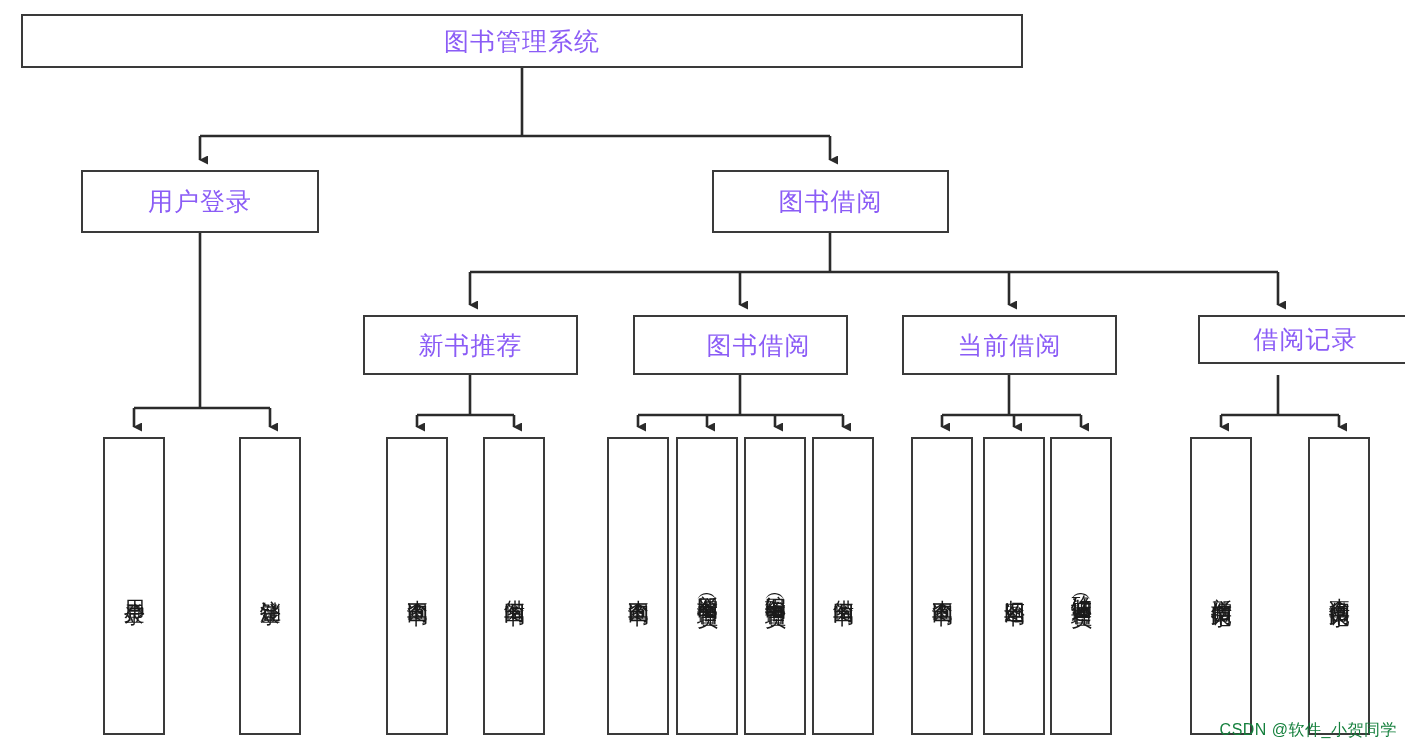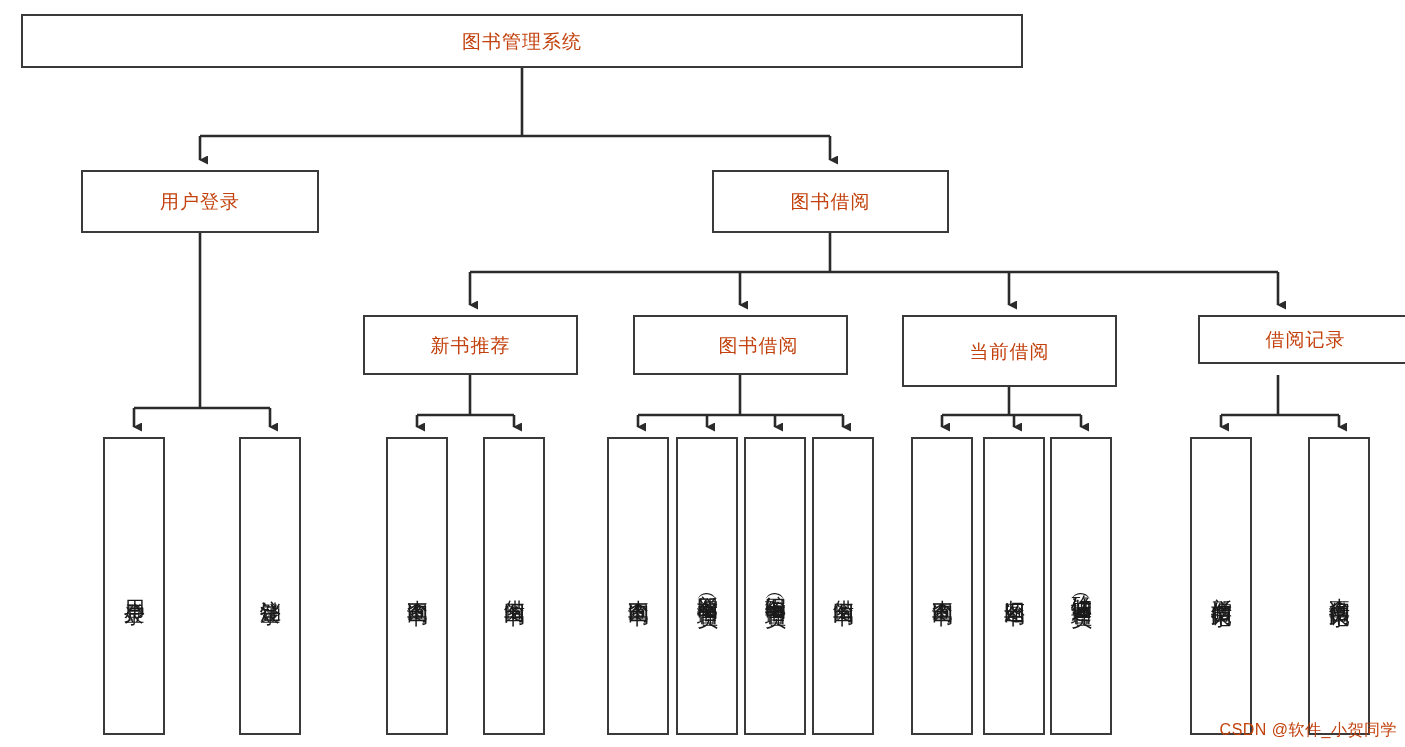--- a/index.html
+++ b/index.html
@@ -32,22 +32,22 @@
   .node-box {
     position: absolute;
     box-sizing: border-box;
     background: #ffffff;
     border: 2px solid #3a3a3a;
     display: flex;
     align-items: center;
     justify-content: center;
   }
   .node-label-h {
-    font-size: 19px;
-    color: #c2410c;
+    font-size: 25px;
+    color: #8b5cf6;
     letter-spacing: 1px;
     line-height: 1;
     white-space: nowrap;
     user-select: none;
   }
   .node-label-v {
     font-size: 21px;
     color: #1a1a1a;
     line-height: 1.18;
     letter-spacing: 2px;
@@ -62,21 +62,21 @@
     padding-top: 2px;
   }
   .leaf-box .node-label-v {
     max-height: 96%;
   }
   #watermark {
     position: absolute;
     right: 8px;
     bottom: 6px;
     font-size: 16px;
-    color: #c2410c;
+    color: #15803d;
     letter-spacing: 0.5px;
     user-select: none;
     white-space: nowrap;
   }
 </style>
 </head>
 <body>
 
 <div id="diagram-root">
 
@@ -143,21 +143,21 @@
   <div class="node-box" style="left:712px; top:170px; width:237px; height:63px;">
     <span class="node-label-h">图书借阅</span>
   </div>
 
   <div class="node-box" style="left:363px; top:315px; width:215px; height:60px;">
     <span class="node-label-h">新书推荐</span>
   </div>
   <div class="node-box" style="left:633px; top:315px; width:215px; height:60px;padding-left:36px;">
     <span class="node-label-h">图书借阅</span>
   </div>
-  <div class="node-box" style="left:902px; top:315px; width:215px; height:72px;text-align:center;">
+  <div class="node-box" style="left:902px; top:315px; width:215px; height:60px;text-align:center;">
     <span class="node-label-h">当前借阅</span>
   </div>
   <div class="node-box" style="left:1198px; top:315px; width:215px; height:49px;">
     <span class="node-label-h">借阅记录</span>
   </div>
 
   <div class="node-box leaf-box" style="left:103px; top:437px; width:62px; height:298px;">
     <span class="node-label-v">用户登录</span>
   </div>
   <div class="node-box leaf-box" style="left:239px; top:437px; width:62px; height:298px;">

